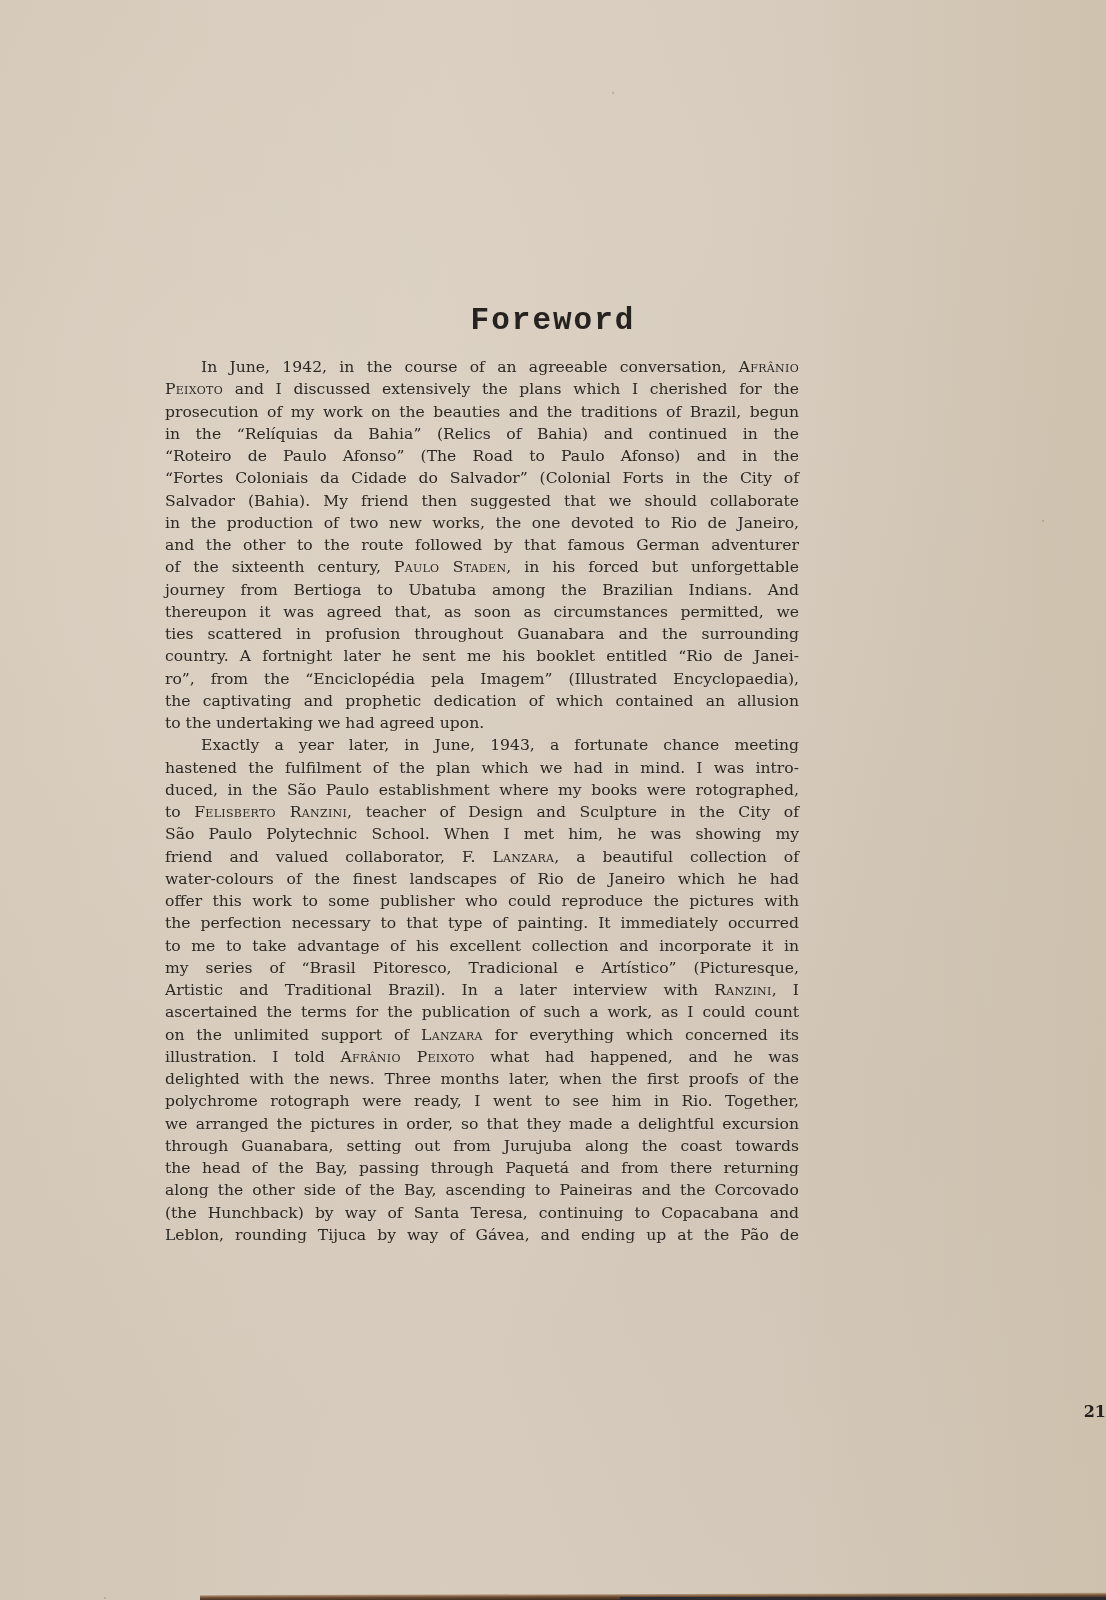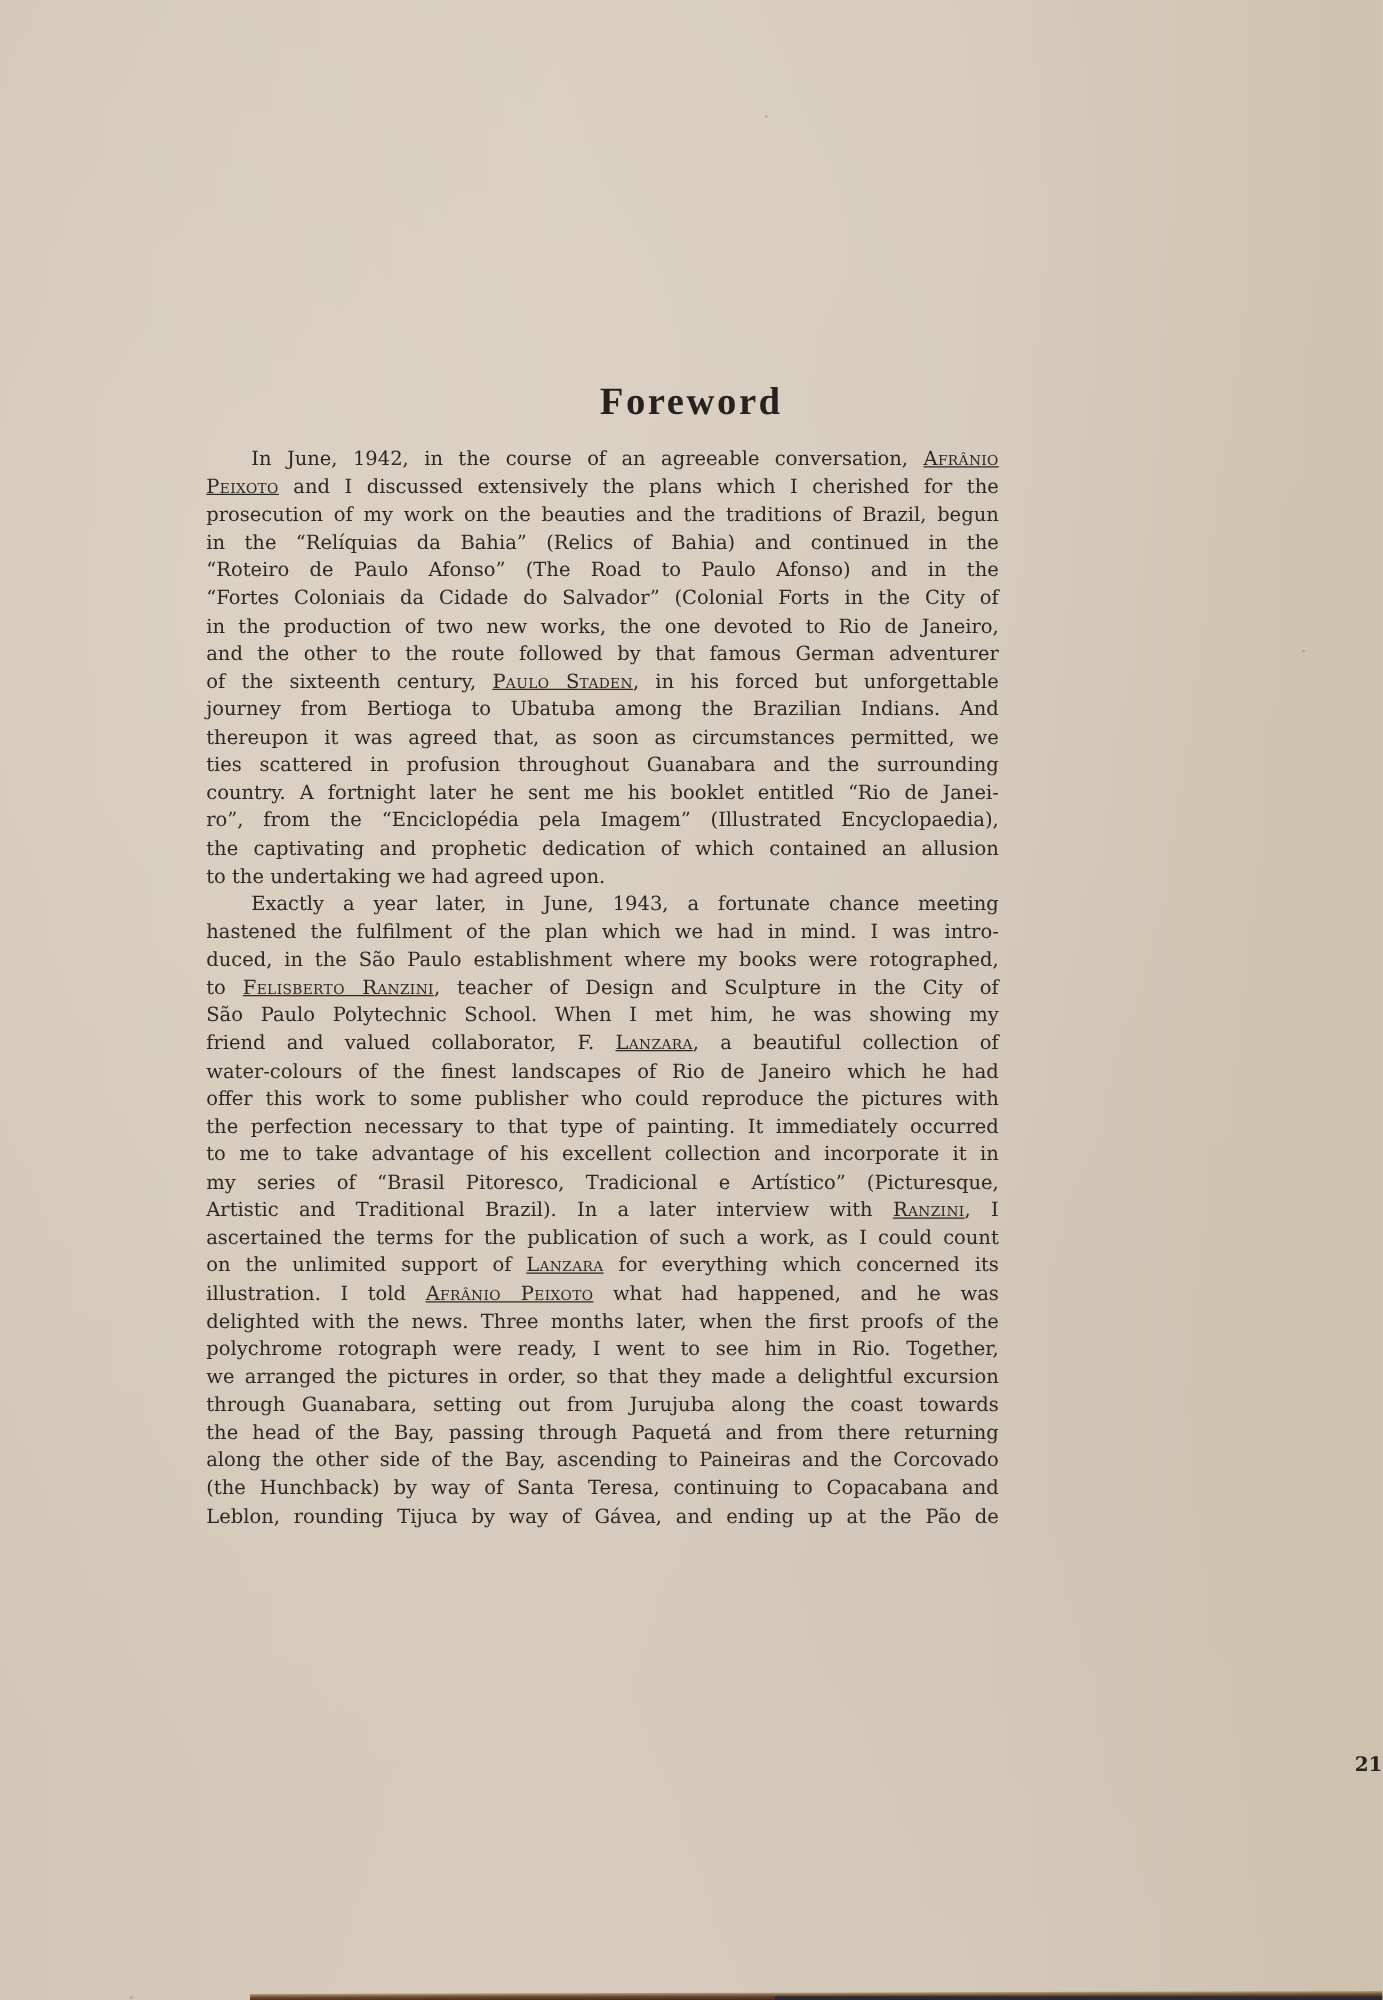--- a/index.html
+++ b/index.html
@@ -24,21 +24,21 @@
     left: 0; top: 0;
     width: 1106px;
     height: 1600px;
   }
   .title {
     position: absolute;
     left: 0;
     width: 1106px;
     top: 282px;
     text-align: center;
-    font-family: Liberation Serif, serif;
+    font-family: Liberation Mono, monospace;
     font-weight: bold;
     font-size: 31px;
     letter-spacing: 2px;
     color: #262220;
   }
   .body-text {
     position: absolute;
     left: 165px;
     top: 356px;
     width: 634px;
@@ -62,21 +62,20 @@
   }
   .line.last {
     text-align-last: left;
   }
   .line.indent {
     padding-left: 36px;
   }
   .sc {
     font-variant: small-caps;
     letter-spacing: 0.3px;
-    text-decoration: underline;
   }
   .page-number {
     position: absolute;
     left: 0;
     width: 1106px;
     top: 1402px;
     text-align: right;
     font-family: "DejaVu Serif", "Liberation Serif", serif;
     font-weight: bold;
     font-size: 16px;
@@ -113,20 +112,21 @@
   <h1 class="title">Foreword</h1>
 
   <div class="body-text">
     <p class="para">
         <span class="line indent"><span>In June, 1942, in the course of an agreeable conversation, </span><span class="sc">Afrânio</span></span>
         <span class="line"><span class="sc">Peixoto</span><span> and I discussed extensively the plans which I cherished for the</span></span>
         <span class="line"><span>prosecution of my work on the beauties and the traditions of Brazil, begun</span></span>
         <span class="line"><span>in the “Relíquias da Bahia” (Relics of Bahia) and continued in the</span></span>
         <span class="line"><span>“Roteiro de Paulo Afonso” (The Road to Paulo Afonso) and in the</span></span>
         <span class="line"><span>“Fortes Coloniais da Cidade do Salvador” (Colonial Forts in the City of</span></span>
+        <span class="line"><span>Salvador (Bahia).  My friend then suggested that we should collaborate</span></span>
         <span class="line"><span>in the production of two new works, the one devoted to Rio de Janeiro,</span></span>
         <span class="line"><span>and the other to the route followed by that famous German adventurer</span></span>
         <span class="line"><span>of the sixteenth century, </span><span class="sc">Paulo Staden</span><span>, in his forced but unforgettable</span></span>
         <span class="line"><span>journey from Bertioga to Ubatuba among the Brazilian Indians.  And</span></span>
         <span class="line"><span>thereupon it was agreed that, as soon as circumstances permitted, we</span></span>
         <span class="line"><span>ties scattered in profusion throughout Guanabara and the surrounding</span></span>
         <span class="line"><span>country.  A fortnight later he sent me his booklet entitled “Rio de Janei-</span></span>
         <span class="line"><span>ro”, from the “Enciclopédia pela Imagem” (Illustrated Encyclopaedia),</span></span>
         <span class="line"><span>the captivating and prophetic dedication of which contained an allusion</span></span>
         <span class="line last"><span>to the undertaking we had agreed upon.</span></span>

